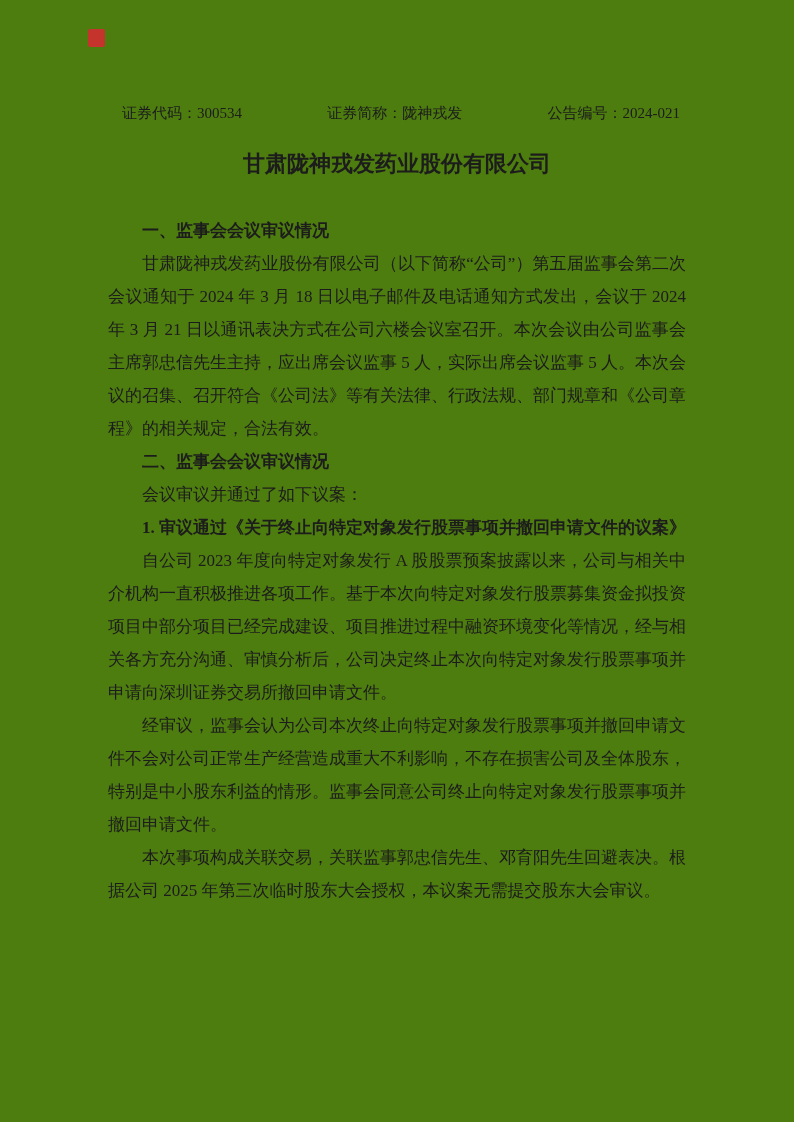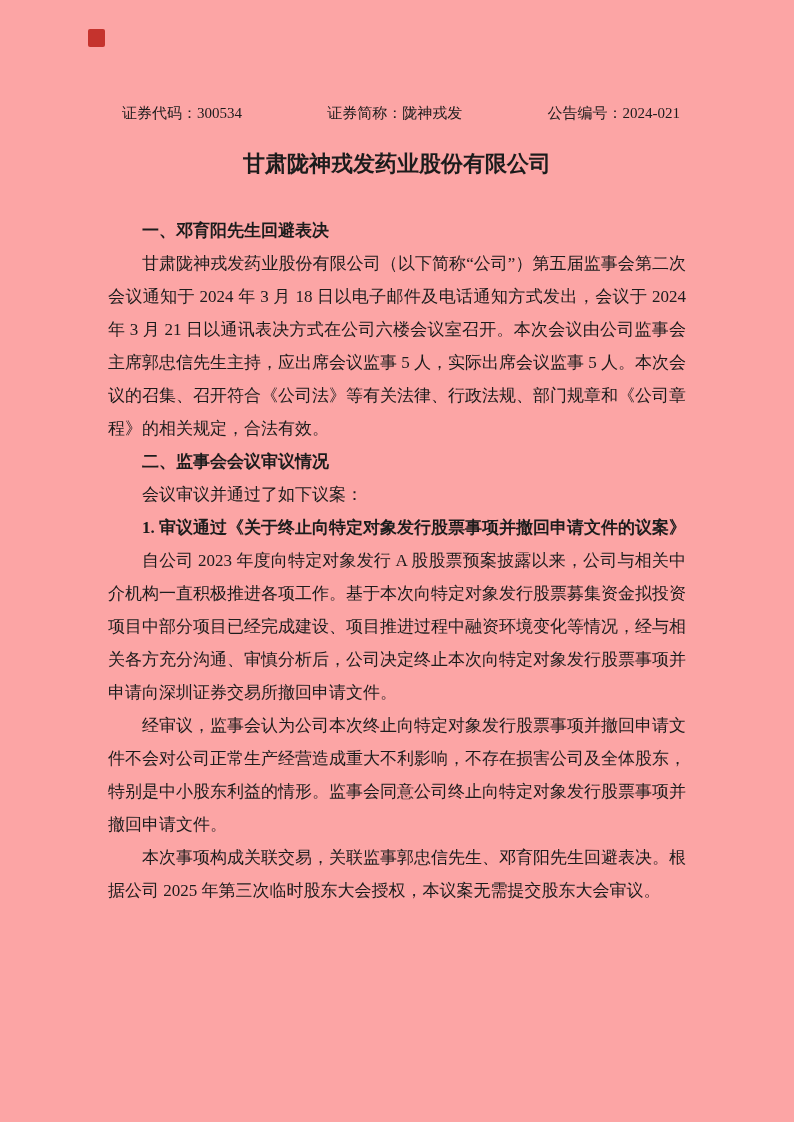--- a/index.html
+++ b/index.html
@@ -66,37 +66,37 @@
     font-size: 17px;
     line-height: 33px;
     text-align: justify;
     text-indent: 2em;
   }
   .body-para.bold { font-weight: bold; }
 </style>
 </head>
 <body>
 
-<div class="page" style="background: #fca5a5; color: rgb(28, 28, 28);">
+<div class="page" style="background: #4d7c0f; color: rgb(28, 28, 28);">
 
   <div class="annotation-mark" style="background: rgb(197, 51, 45);"></div>
 
   <div class="content">
 
     <div class="header-row">
       <span>证券代码：300534</span>
       <span>证券简称：陇神戎发</span>
       <span>公告编号：2024-021</span>
     </div>
 
     <h1 class="doc-title first">甘肃陇神戎发药业股份有限公司</h1>
 
 
 
-    <p class="sec-heading first">一、邓育阳先生回避表决</p>
+    <p class="sec-heading first">一、监事会会议审议情况</p>
 
     <p class="body-para">甘肃陇神戎发药业股份有限公司（以下简称“公司”）第五届监事会第二次会议通知于 2024 年 3 月 18 日以电子邮件及电话通知方式发出，会议于 2024 年 3 月 21 日以通讯表决方式在公司六楼会议室召开。本次会议由公司监事会主席郭忠信先生主持，应出席会议监事 5 人，实际出席会议监事 5 人。本次会议的召集、召开符合《公司法》等有关法律、行政法规、部门规章和《公司章程》的相关规定，合法有效。</p>
 
     <p class="sec-heading">二、监事会会议审议情况</p>
 
     <p class="body-para">会议审议并通过了如下议案：</p>
 
     <p class="body-para bold">1. 审议通过《关于终止向特定对象发行股票事项并撤回申请文件的议案》</p>
 
     <p class="body-para">自公司 2023 年度向特定对象发行 A 股股票预案披露以来，公司与相关中介机构一直积极推进各项工作。基于本次向特定对象发行股票募集资金拟投资项目中部分项目已经完成建设、项目推进过程中融资环境变化等情况，经与相关各方充分沟通、审慎分析后，公司决定终止本次向特定对象发行股票事项并申请向深圳证券交易所撤回申请文件。</p>

